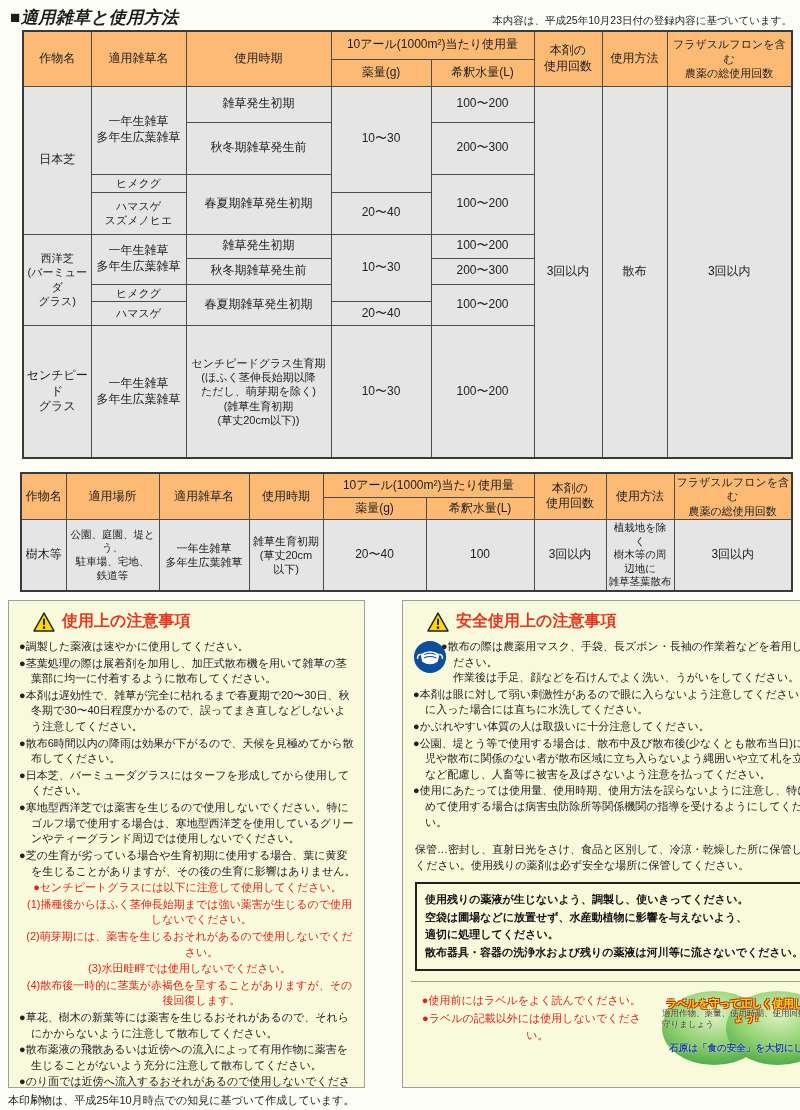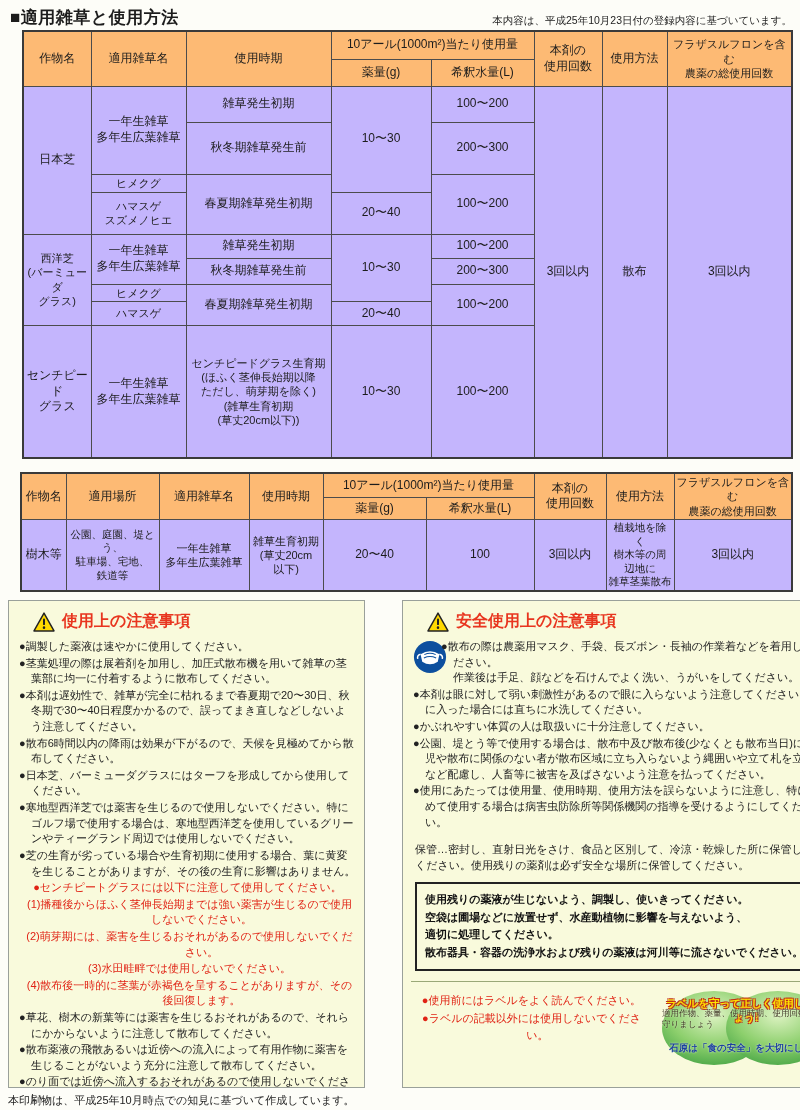--- a/index.html
+++ b/index.html
@@ -3,29 +3,29 @@
 <meta charset="utf-8">
 <style>
   html,body{margin:0;padding:0;}
   body{
     width:800px;height:1110px;position:relative;
     background:#fdfdf8;
     font-family:"Liberation Sans","DejaVu Sans",sans-serif;
     color:#1c1c1c;overflow:hidden;
   }
   
-  .page-title{position:absolute;left:10px;top:6px;font-size:17px;font-weight:bold;letter-spacing:.5px;}
+  .page-title{position:absolute;left:10px;top:6px;font-size:17px;font-weight:bold;letter-spacing:.5px;font-style:italic;}
   .reg-note{position:absolute;right:8px;top:14px;font-size:10.5px;color:#222;}
 
   
   table{border-collapse:collapse;table-layout:fixed;position:absolute;background:#fff;}
   td{border:1px solid #4c4c4c;text-align:center;vertical-align:middle;
      font-size:12px;line-height:1.3;padding:1px 2px;white-space:pre-line;}
   .th{background:#fdba74;}
-  .bd{background:#c4b5fd;}
+  .bd{background:#e5e5e5;}
   .t1{left:22px;top:30px;width:769px;border:2px solid #3a3a3a;}
   .t2{left:20px;top:472px;width:771px;border:2px solid #3a3a3a;}
   td.small{font-size:11px;}
   td.xsmall{font-size:10.5px;}
 
   
   .panel{position:absolute;top:600px;height:488px;background:#f9fadc;border:1px solid #9aa09a;box-sizing:border-box;}
   .panel.left{left:8px;width:357px;}
   .panel.right{left:402px;width:433px;}
   .panel-title{display:flex;align-items:center;gap:7px;margin:10px 10px 7px 24px;

